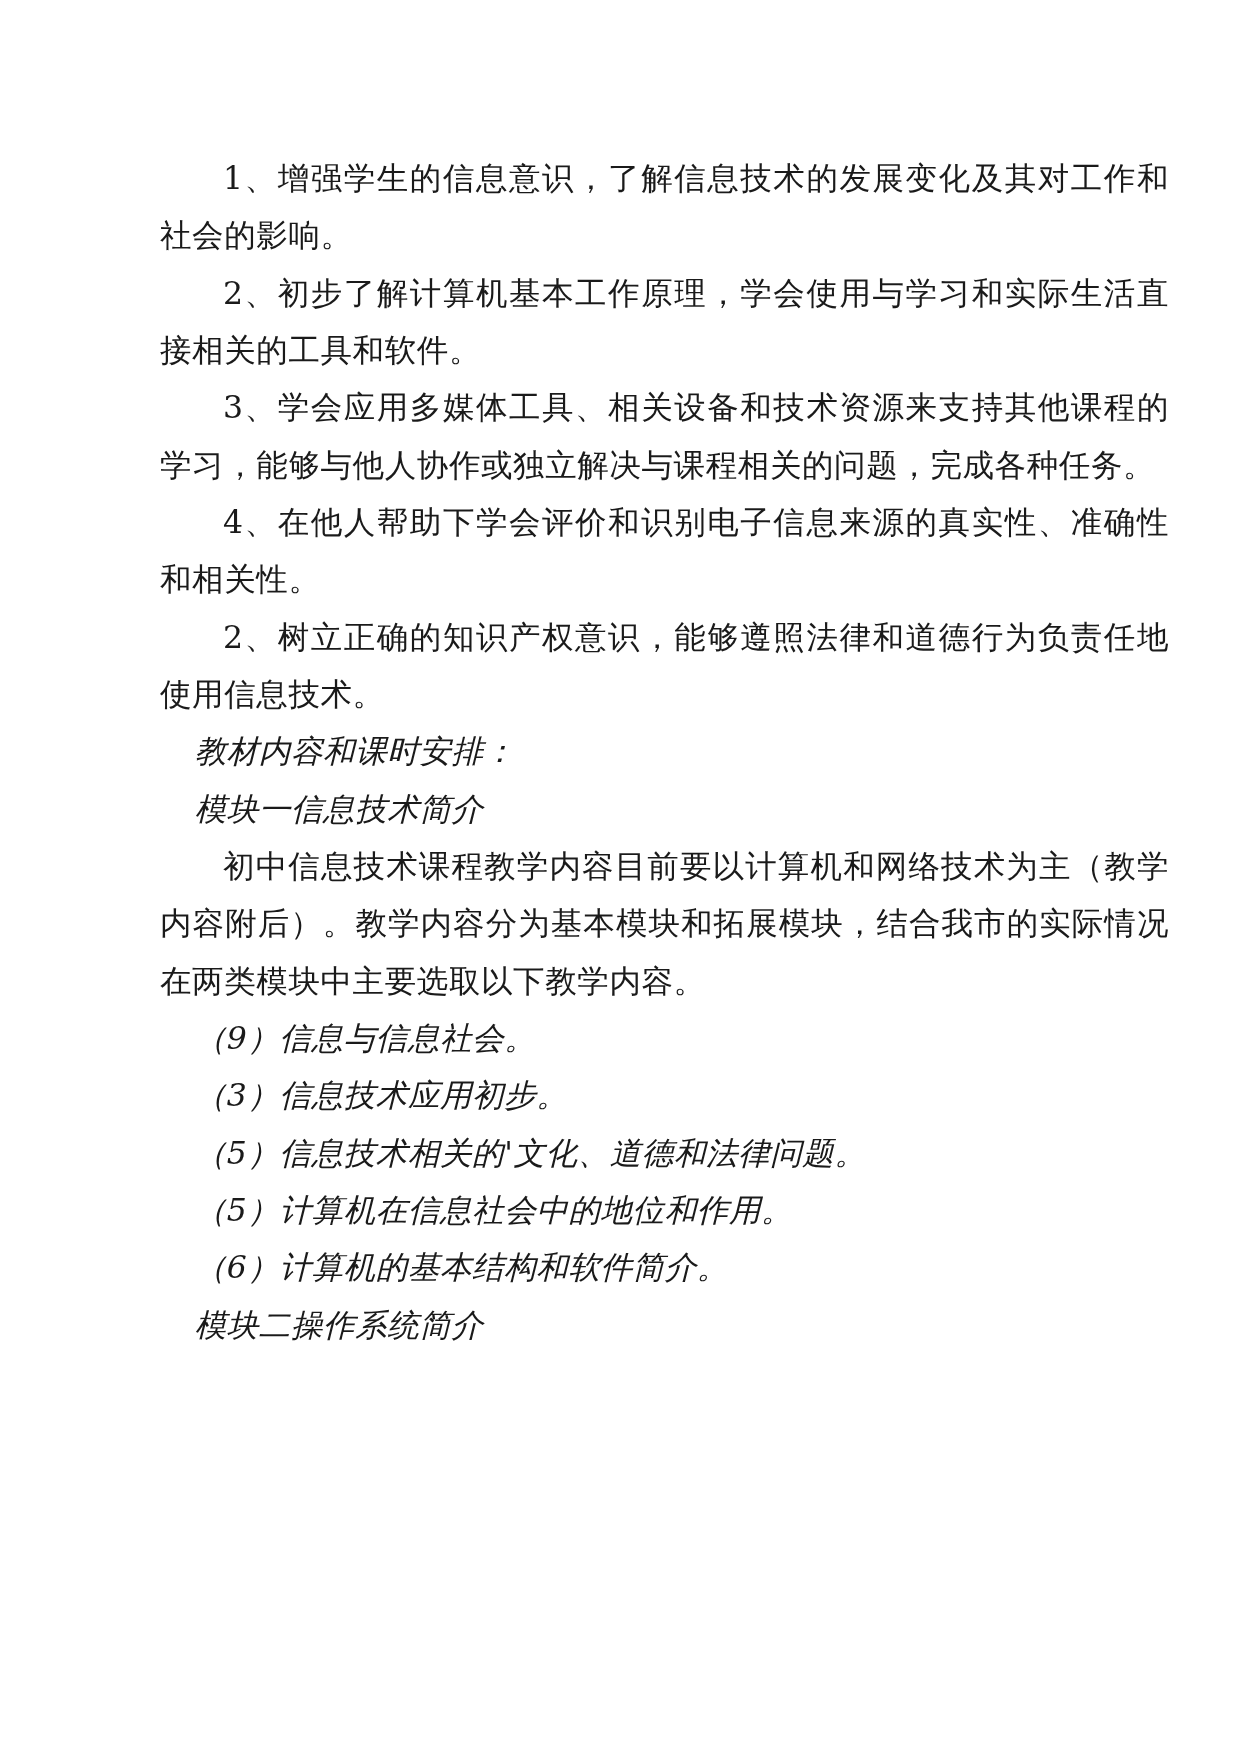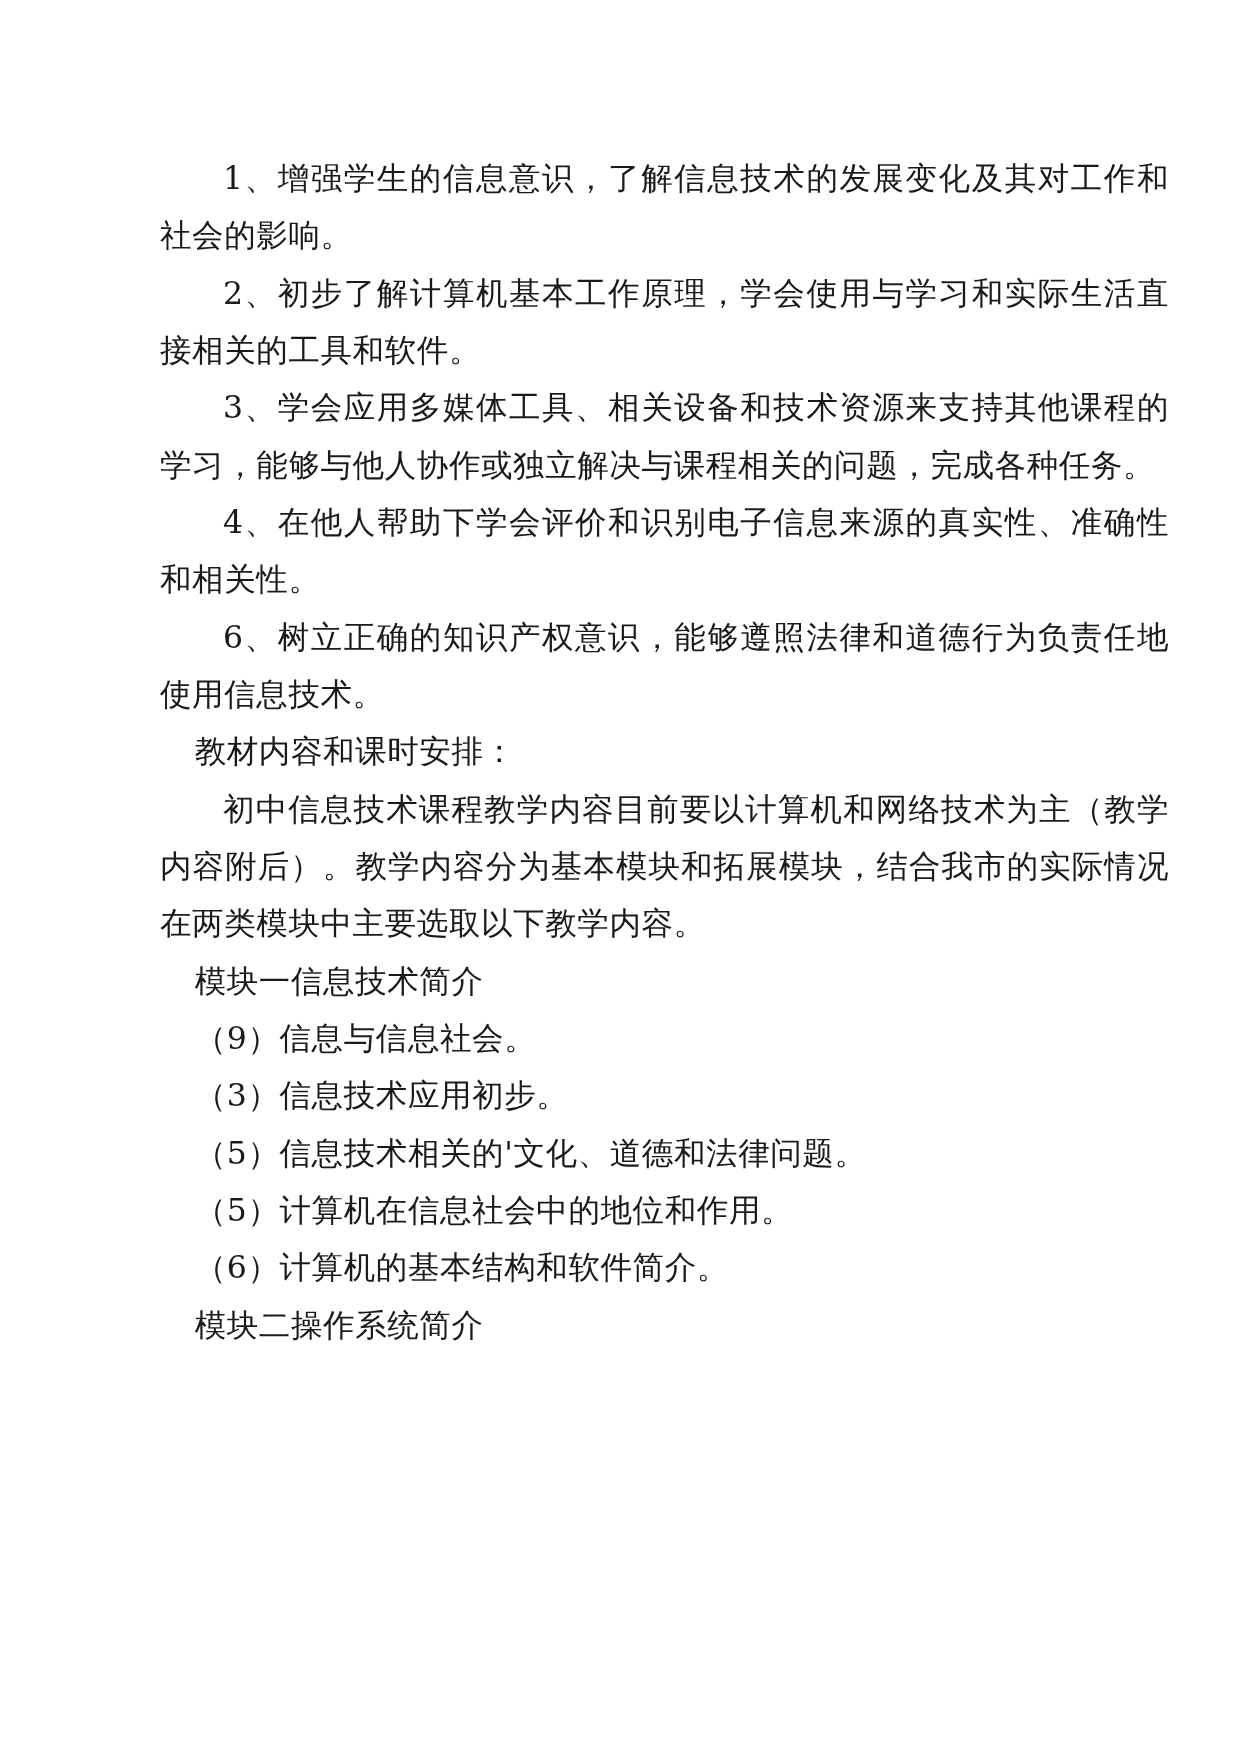--- a/index.html
+++ b/index.html
@@ -28,36 +28,37 @@
     text-align: justify;
     text-justify: inter-ideograph;
   }
   p.para {
     margin: 0;
     padding: 0;
     text-indent: 2em;
   }
   p.para.sub {
     text-indent: 1.1em;
+    font-style: italic;
   }
 </style>
 </head>
 <body>
 
 <div class="page">
   <div class="doc-body">
 
     <p class="para">1、增强学生的信息意识，了解信息技术的发展变化及其对工作和社会的影响。</p>
     <p class="para">2、初步了解计算机基本工作原理，学会使用与学习和实际生活直接相关的工具和软件。</p>
     <p class="para">3、学会应用多媒体工具、相关设备和技术资源来支持其他课程的学习，能够与他人协作或独立解决与课程相关的问题，完成各种任务。</p>
     <p class="para">4、在他人帮助下学会评价和识别电子信息来源的真实性、准确性和相关性。</p>
-    <p class="para">6、树立正确的知识产权意识，能够遵照法律和道德行为负责任地使用信息技术。</p>
+    <p class="para">2、树立正确的知识产权意识，能够遵照法律和道德行为负责任地使用信息技术。</p>
     <p class="para sub">教材内容和课时安排：</p>
+    <p class="para sub">模块一信息技术简介</p>
     <p class="para">初中信息技术课程教学内容目前要以计算机和网络技术为主（教学内容附后）。教学内容分为基本模块和拓展模块，结合我市的实际情况在两类模块中主要选取以下教学内容。</p>
-    <p class="para sub">模块一信息技术简介</p>
     <p class="para sub">（9）信息与信息社会。</p>
     <p class="para sub">（3）信息技术应用初步。</p>
     <p class="para sub">（5）信息技术相关的'文化、道德和法律问题。</p>
     <p class="para sub">（5）计算机在信息社会中的地位和作用。</p>
     <p class="para sub">（6）计算机的基本结构和软件简介。</p>
     <p class="para sub">模块二操作系统简介</p>
 
   </div>
 </div>
 

